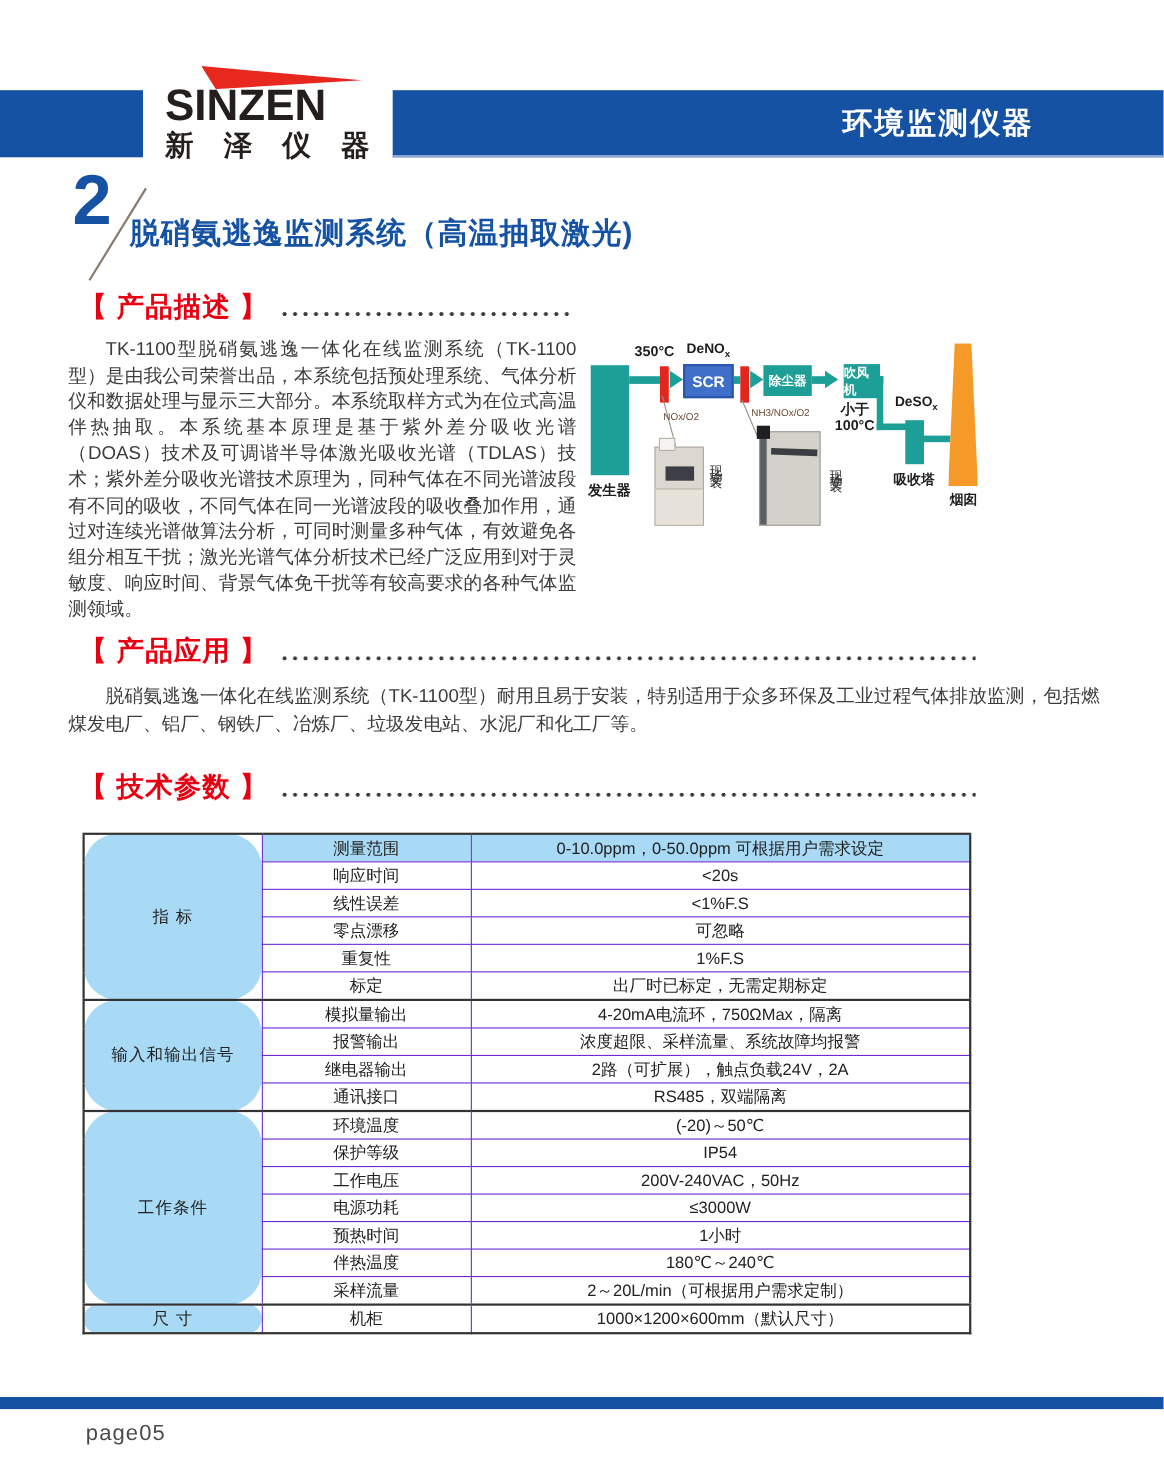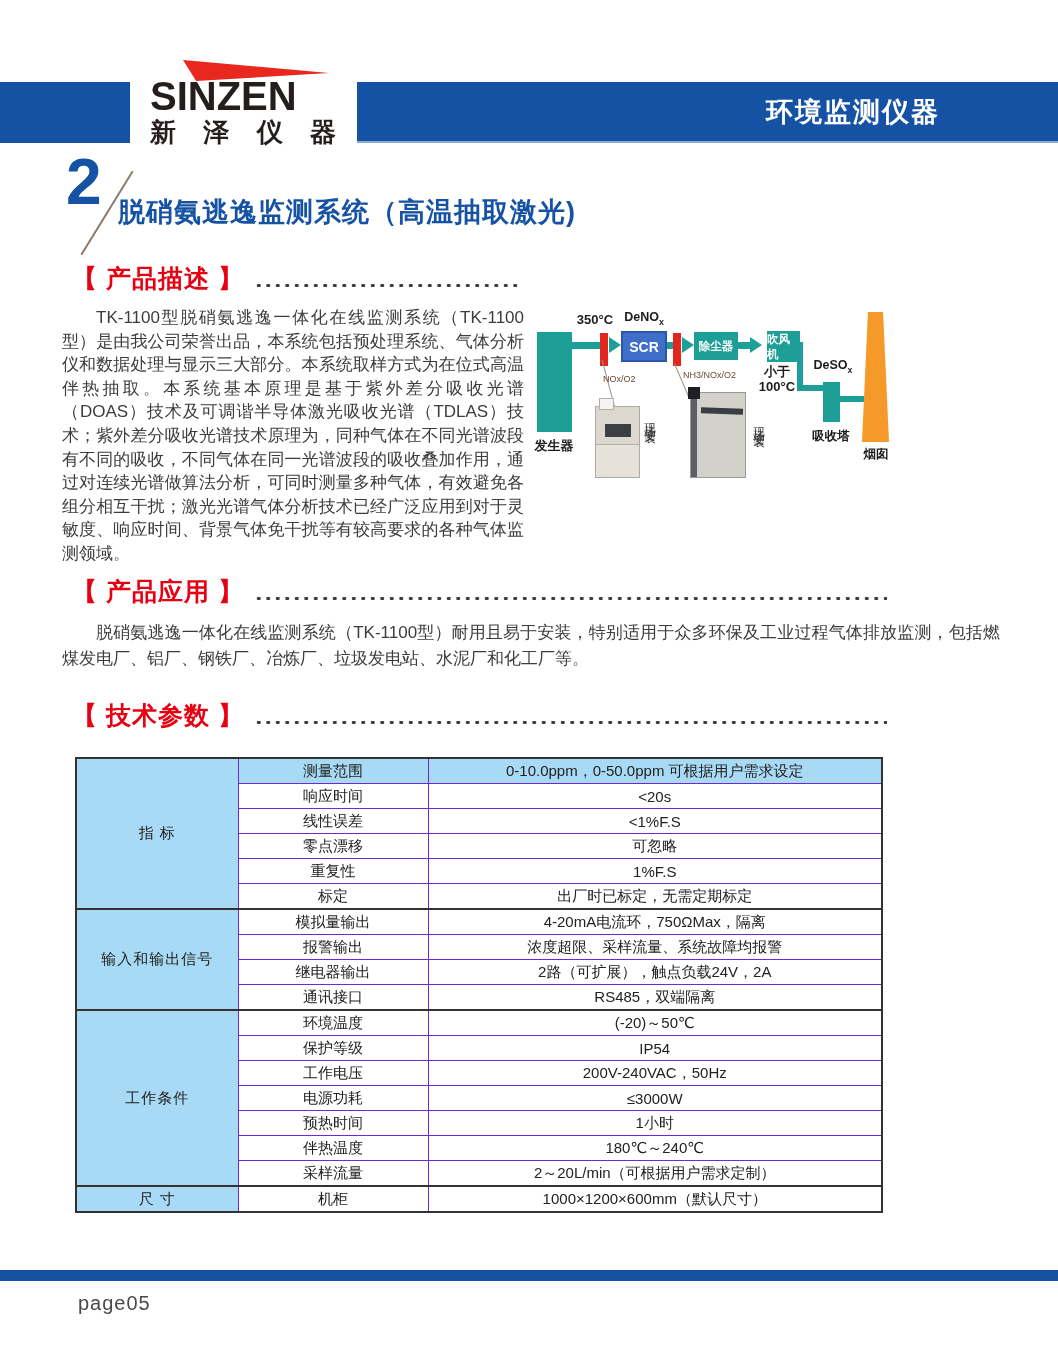--- a/index.html
+++ b/index.html
@@ -63,21 +63,21 @@
   .cab2 .edge{position:absolute;left:0;top:0;width:6px;height:100%;background:#5c6066;}
   .cab2 .slot{position:absolute;left:10px;top:15px;width:42px;height:6px;background:#3a3d42;transform:rotate(2deg);}
   .cab2 .cap{position:absolute;left:-3px;top:-6px;width:12px;height:12px;background:#1e1f22;}
 
   
   .param-table{position:absolute;left:75px;top:757px;border-collapse:collapse;table-layout:fixed;width:806px;
     font-size:15px;color:#222;}
   .param-table td{border:1px solid #6d28d9;height:24px;text-align:center;padding:0 6px;overflow:hidden;white-space:nowrap;}
   .param-table{border:2px solid #333;}
   .param-table tr.group-start td{border-top:2px solid #333;}
-  .param-table td.group-cell{background:#a9daf5;letter-spacing:1px;}
+  .param-table td.group-cell{background:#a9daf5;letter-spacing:1px;border-radius:31px;}
   .param-table tr.first-row td{background:#a9daf5;}
 
   
   .footer-bar{position:absolute;left:0;top:1270px;width:1058px;height:11px;background:#1552a3;}
   .footer-page{position:absolute;left:78px;top:1292px;font-size:20px;color:#4a4a4a;letter-spacing:1px;}
 </style>
 </head>
 <body>
 
 <div class="page">

